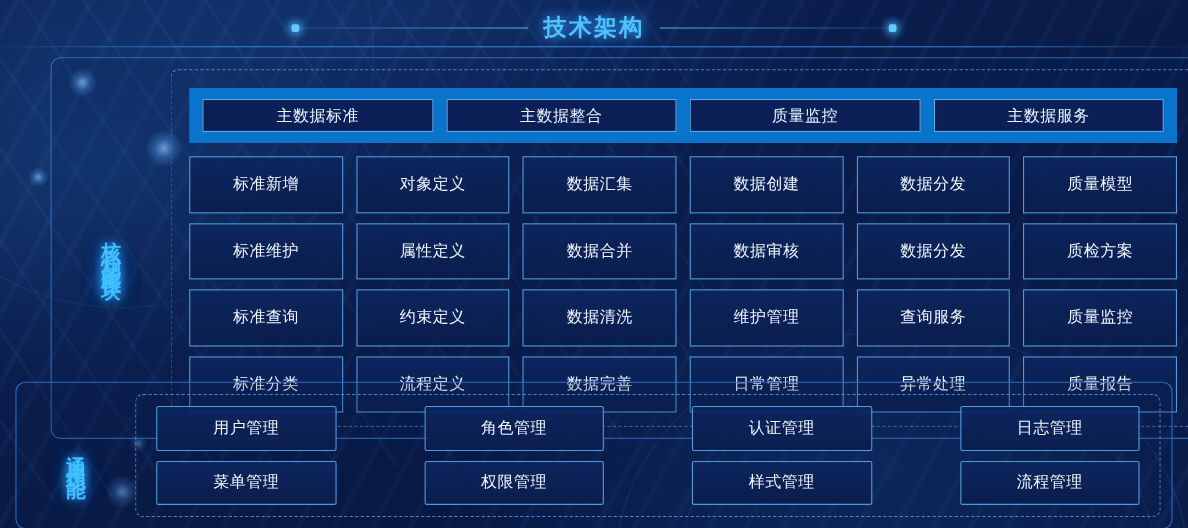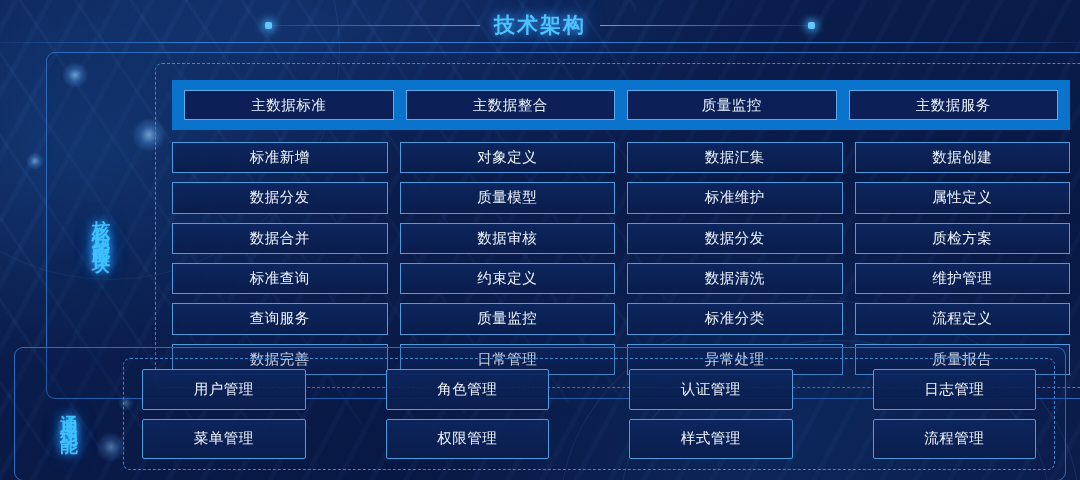--- a/index.html
+++ b/index.html
@@ -150,21 +150,21 @@
     border: 1px solid #5fa9e6;
     display: flex; align-items: center; justify-content: center;
     color: #eaf4ff; font-size: 14.5px; letter-spacing: .5px;
     white-space: nowrap;
   }
 
   
   .grid {
     position: absolute; left: 16px; right: 16px; top: 78px; bottom: 12px;
     display: grid;
-    grid-template-columns: repeat(4, 1fr);
+    grid-template-columns: repeat(6, 1fr);
     grid-auto-rows: 1fr;
     column-gap: 12px;
     row-gap: 9px;
   }
   .cell {
     background: linear-gradient(180deg, rgba(13,38,95,0.92) 0%, rgba(10,29,76,0.92) 100%);
     border: 1px solid #4e9bdd;
     display: flex; align-items: center; justify-content: center;
     color: #f0f6ff; font-size: 14.5px; letter-spacing: .5px;
     white-space: nowrap;

